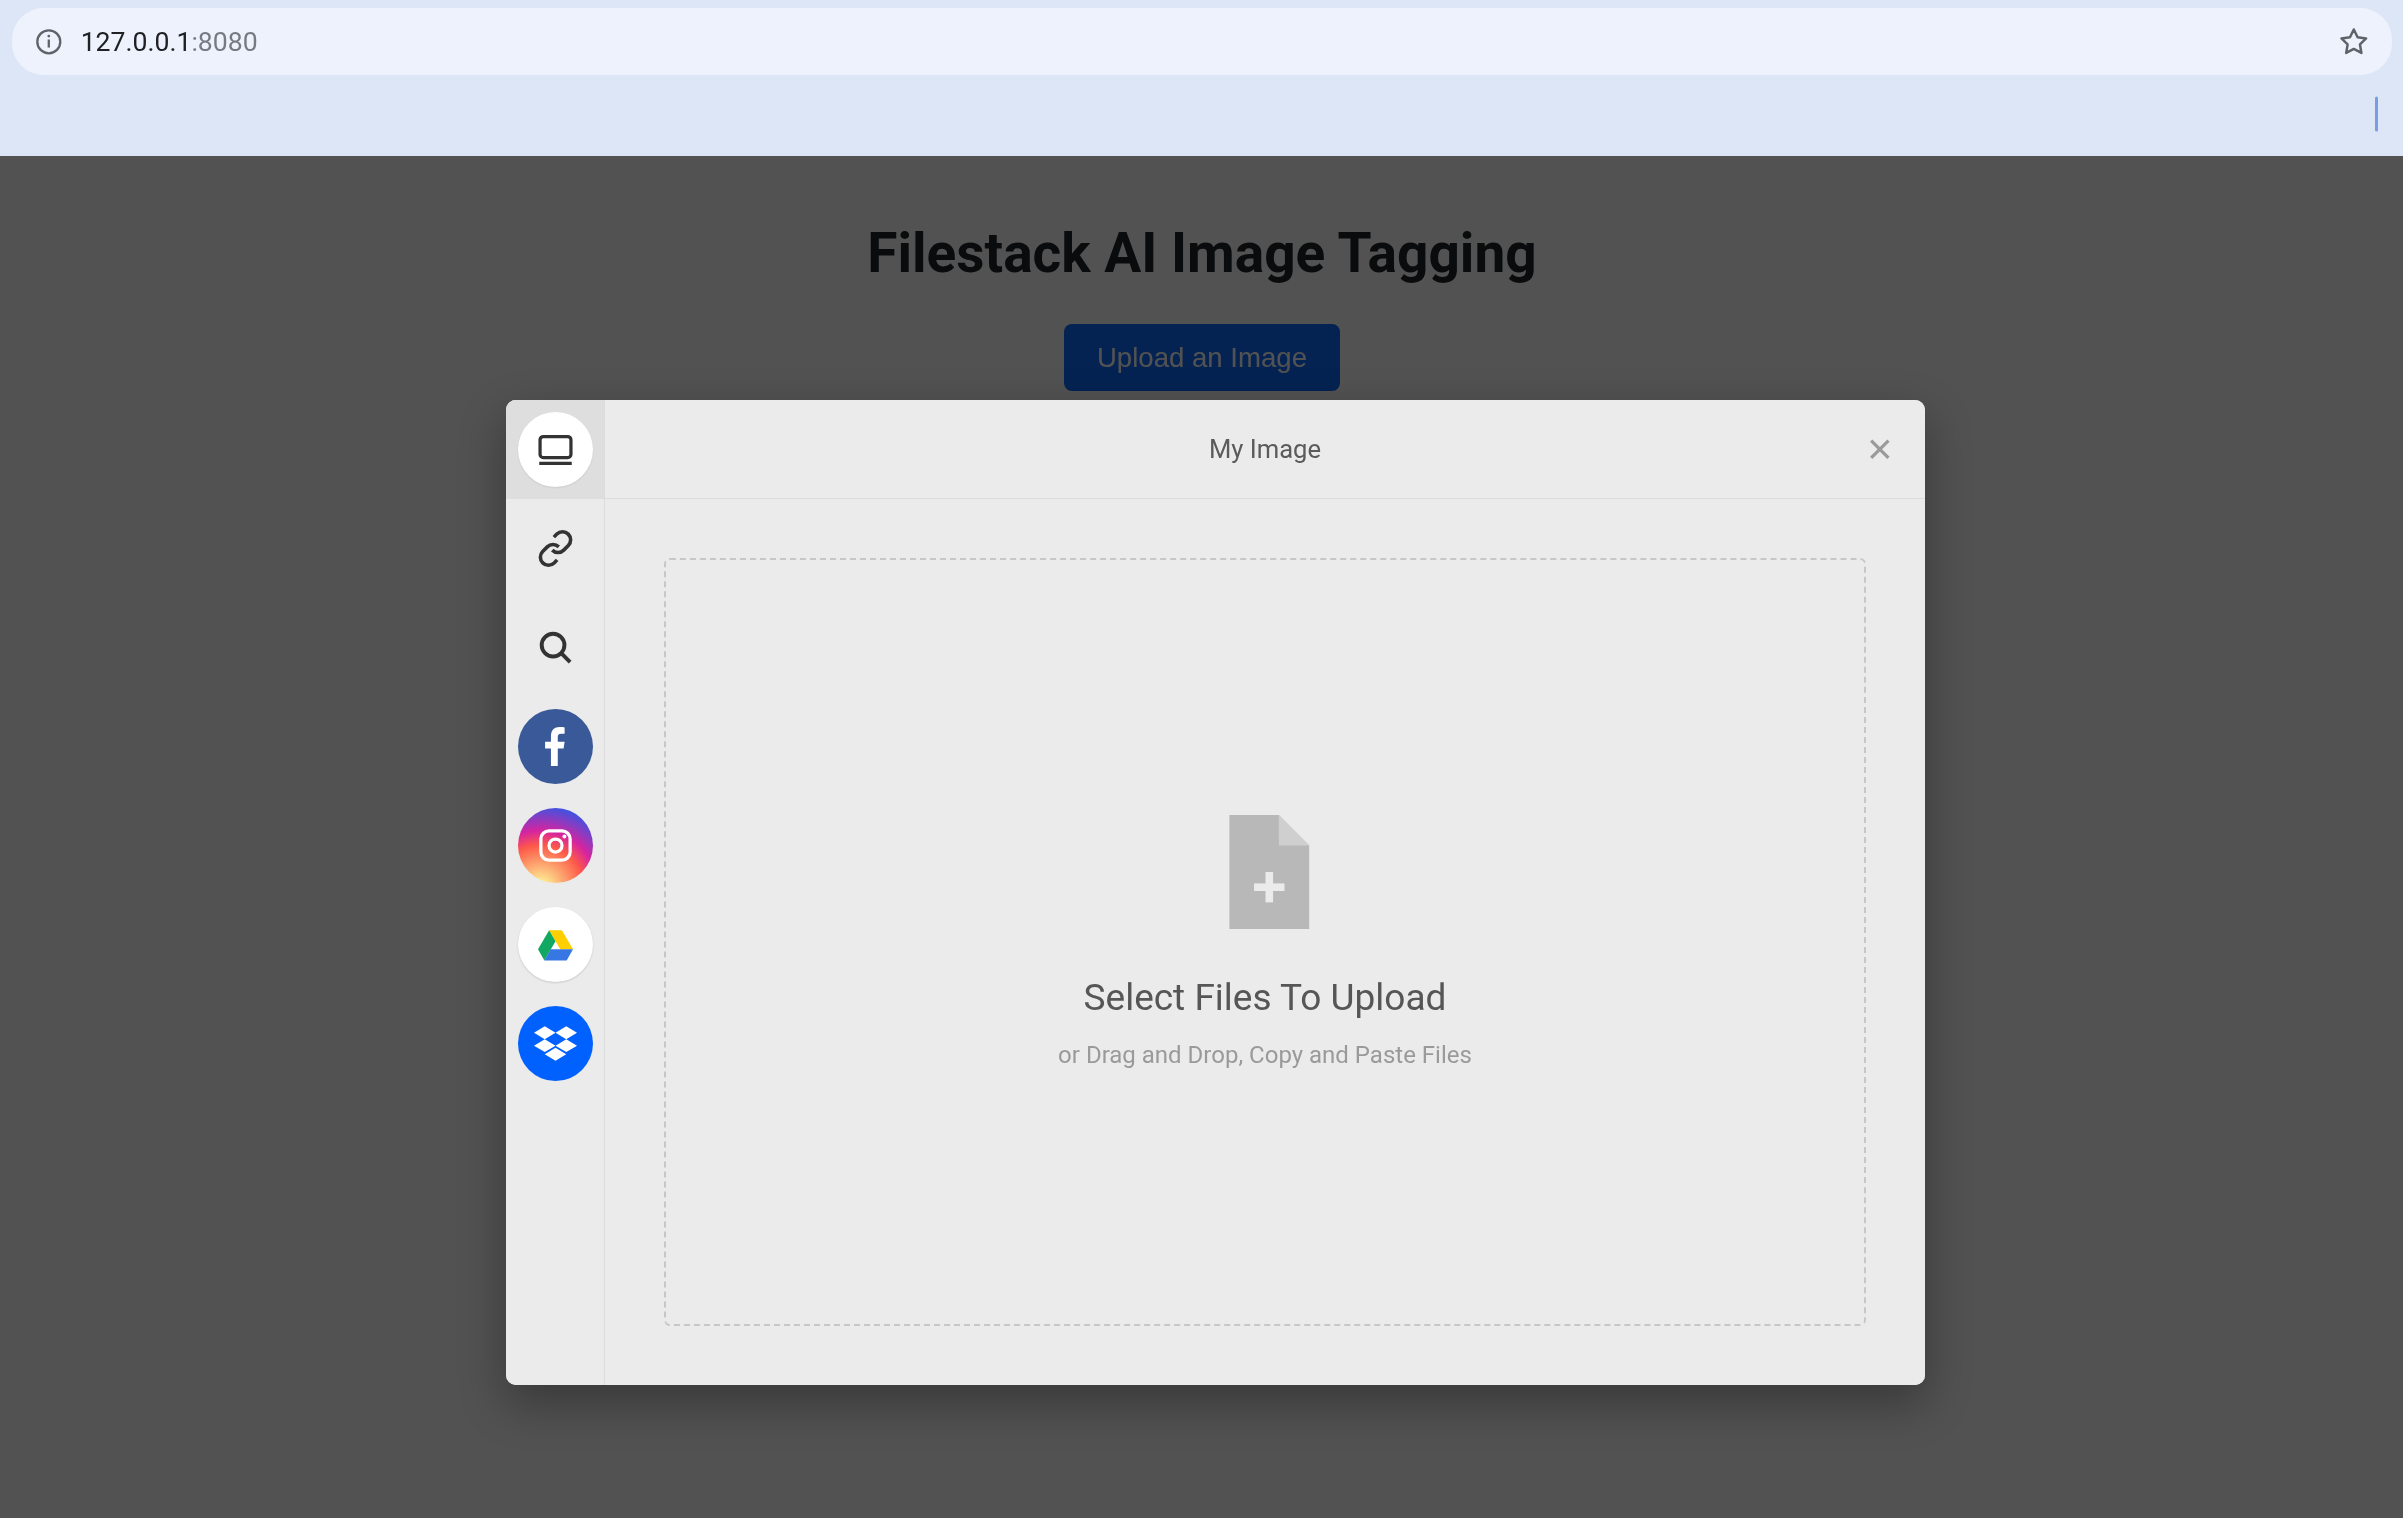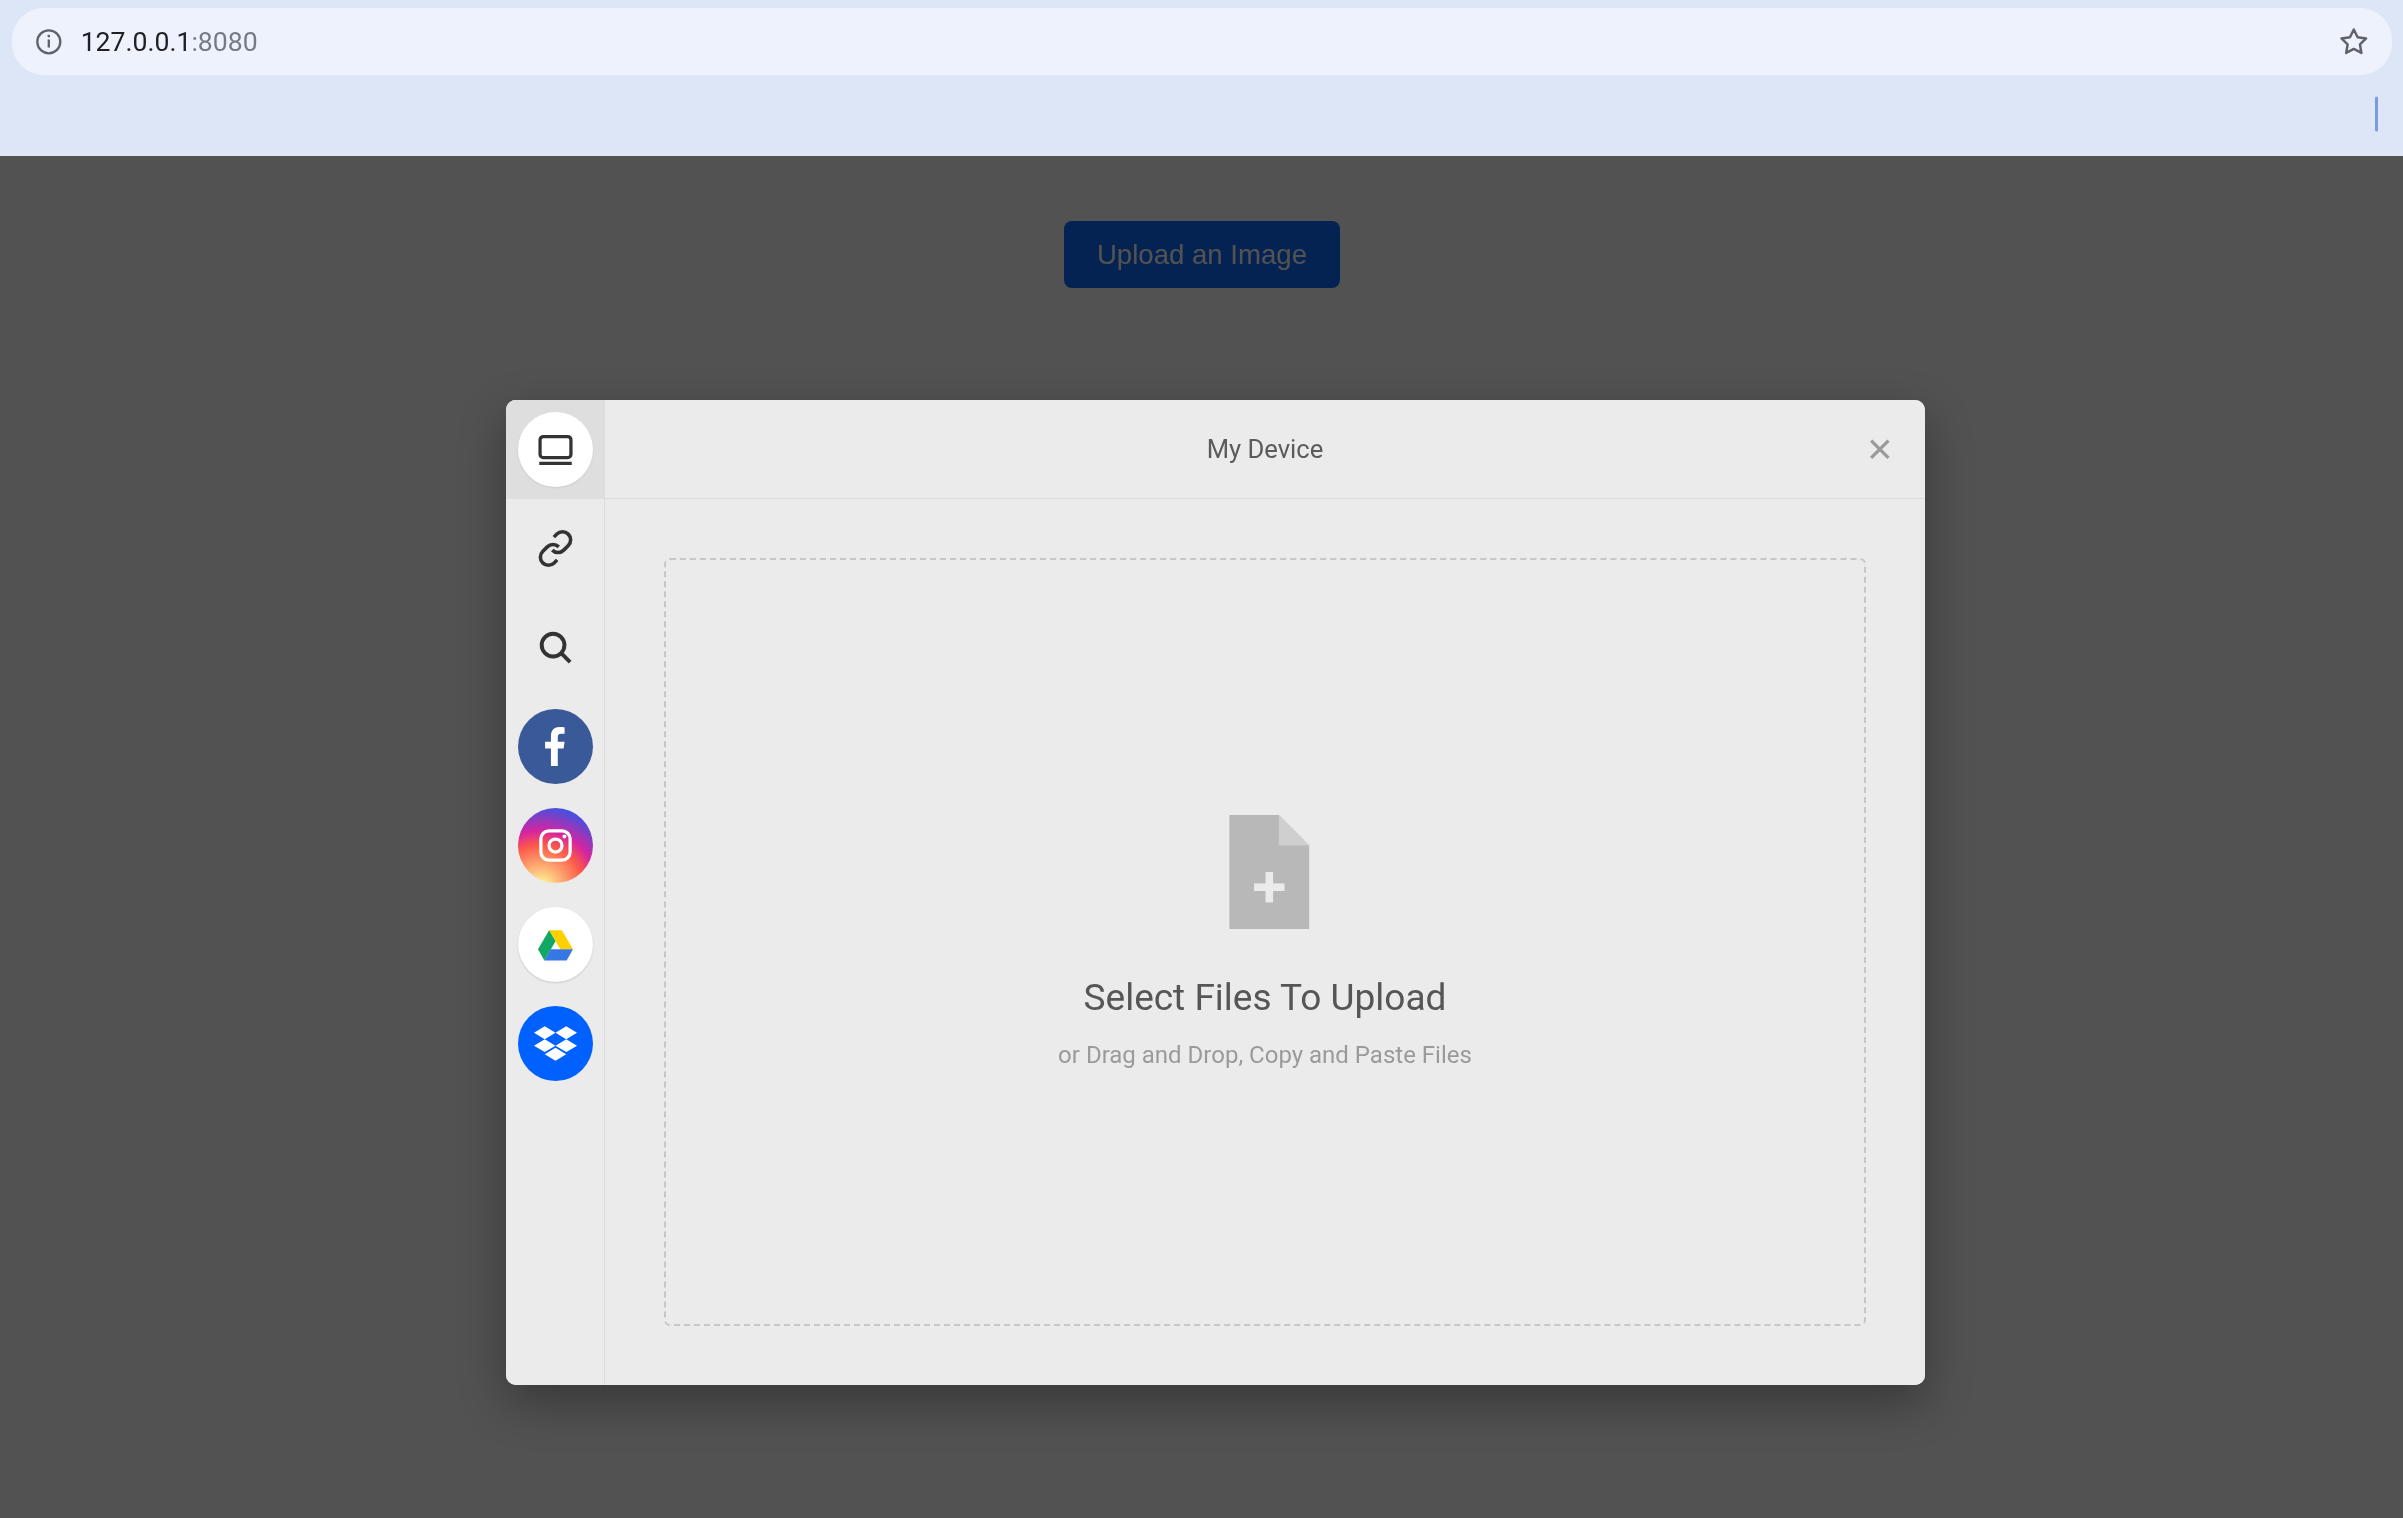--- a/index.html
+++ b/index.html
@@ -231,20 +231,21 @@
       </svg>
     </span>
   </div>
   <div class="bookmark-bar">
     <div class="bookmark-overflow"></div>
   </div>
 </div>
 
 <div class="page-wrapper">
   <div class="page-content">
+    <h1 class="page-title">Filestack AI Image Tagging</h1>
     <button class="upload-btn">Upload an Image</button>
   </div>
 
   <div class="overlay"></div>
 
   <div class="picker">
     <div class="picker-sidebar">
 
       <div class="picker-sidebar-item active">
         <div class="source-btn">
@@ -310,21 +311,21 @@
             <path d="M30 14 L40 20 L30 26 L20 20 Z"></path>
             <path d="M10 28 L20 22 L30 28 L20 34 Z"></path>
           </svg>
         </div>
       </div>
 
     </div>
 
     <div class="picker-main">
       <div class="picker-header">
-        <span class="picker-title">My Device</span>
+        <span class="picker-title">My Image</span>
         <span class="picker-close">
           <svg width="29.6" height="29.6" viewBox="0 0 24 24" stroke="#9a9a9a" stroke-width="2.6">
             <line x1="5" y1="5" x2="19" y2="19"></line>
             <line x1="19" y1="5" x2="5" y2="19"></line>
           </svg>
         </span>
       </div>
 
       <div class="picker-body">
         <div class="dropzone">

